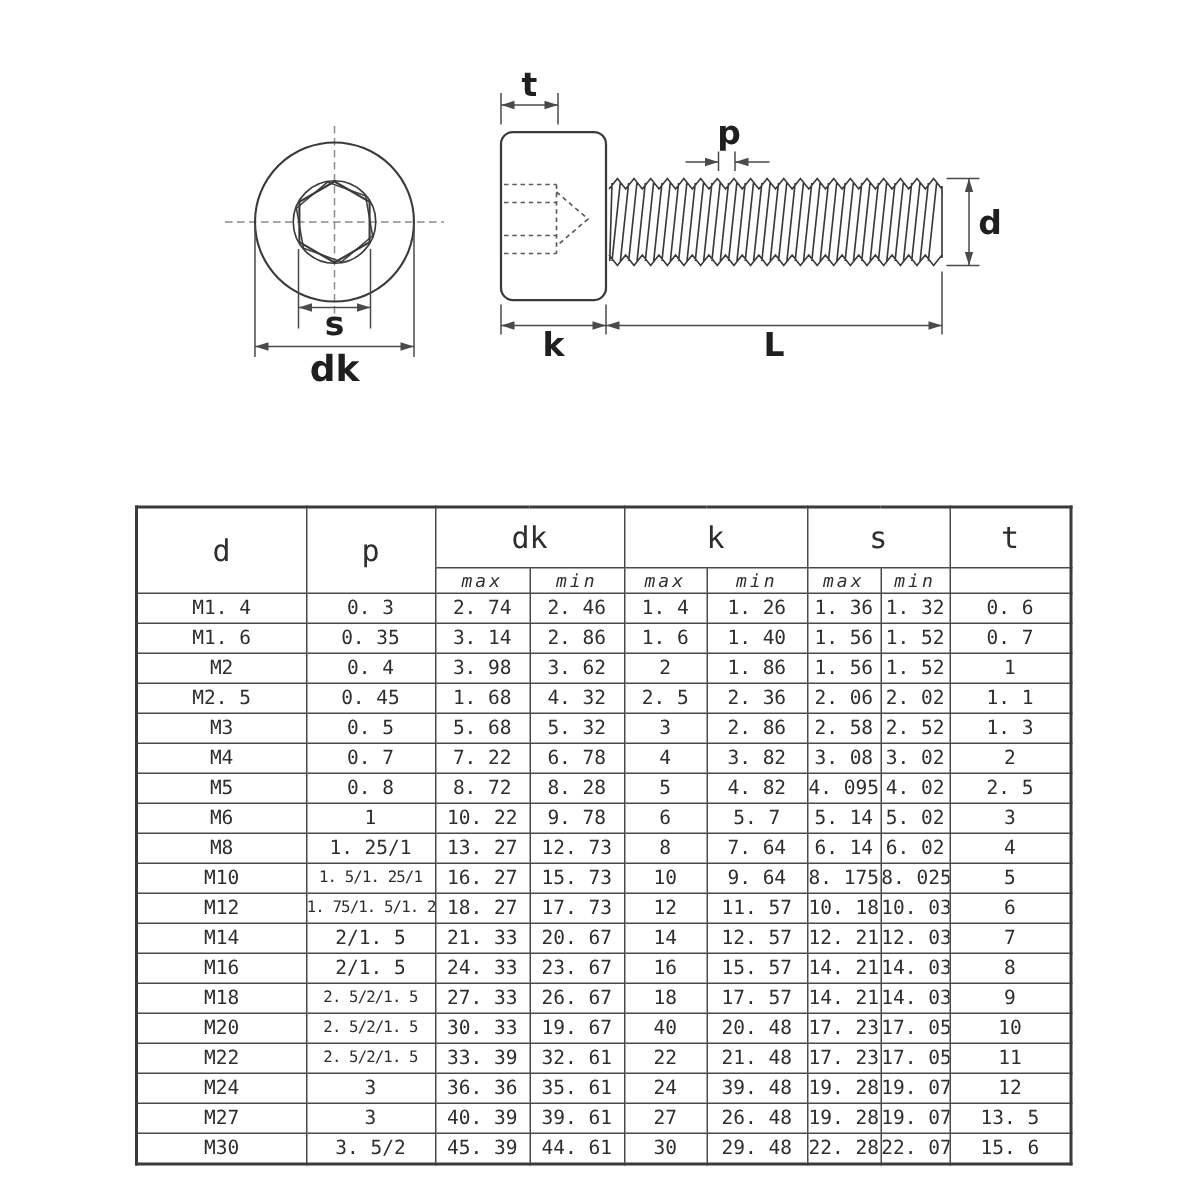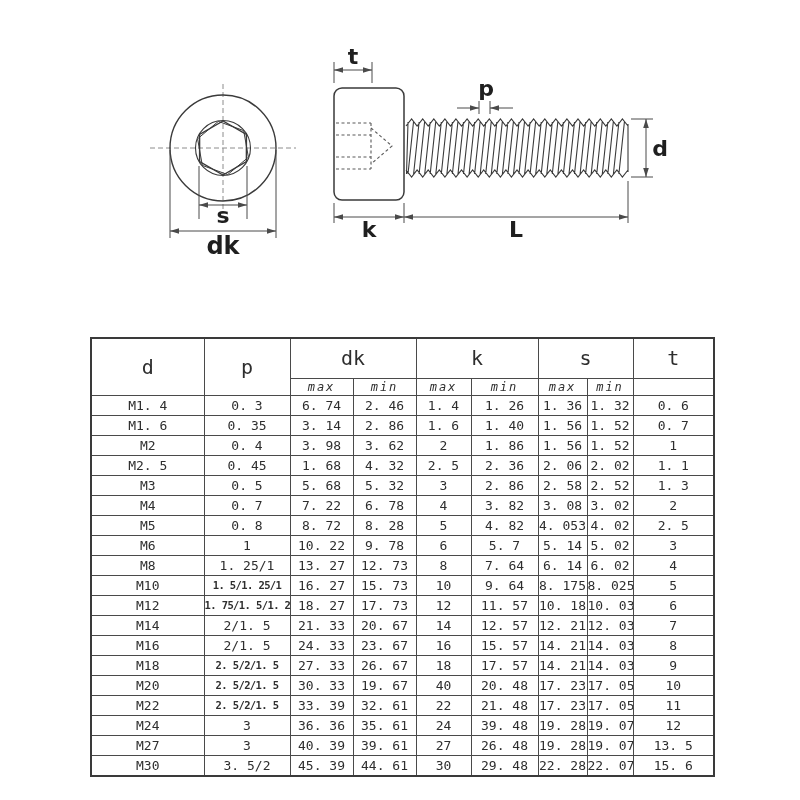--- a/index.html
+++ b/index.html
@@ -21,21 +21,21 @@
     border:1px solid #4a4a4a;text-align:center;vertical-align:middle;
     padding:0;white-space:nowrap;overflow:hidden;color:#2e2e2e;
     font-family:"DejaVu Sans Mono","Liberation Mono",monospace;font-weight:normal;
   }
   tr.hdr-main{height:40px;}
   tr.hdr-sub{height:17px;}
   th.big{font-size:20px;}
   th.sub{font-size:12px;letter-spacing:2px;font-style:italic;}
   tbody tr{height:20px;}
   tbody td{font-size:13px;line-height:19px;}
-  tbody td.tight{font-size:10.5px;letter-spacing:-0.6px;font-weight:bold;}
+  tbody td.tight{font-size:10.5px;letter-spacing:-0.6px;}
   .labels text{
     font-family:"DejaVu Sans","Liberation Sans",sans-serif;
     font-weight:bold;fill:#1f1f1f;
   }
 </style>
 </head>
 <body>
 
 <div class="page">
 
@@ -157,21 +157,21 @@
         <th class="sub">min</th>
         <th class="sub">max</th>
         <th class="sub">min</th>
         <th class="sub"></th>
       </tr>
     </thead>
     <tbody id="spec-tbody">
         <tr>
           <td>M1. 4</td>
           <td>0. 3</td>
-          <td>6. 74</td>
+          <td>2. 74</td>
           <td>2. 46</td>
           <td>1. 4</td>
           <td>1. 26</td>
           <td>1. 36</td>
           <td>1. 32</td>
           <td>0. 6</td>
         </tr>
         <tr>
           <td>M1. 6</td>
           <td>0. 35</td>
@@ -227,21 +227,21 @@
           <td>3. 02</td>
           <td>2</td>
         </tr>
         <tr>
           <td>M5</td>
           <td>0. 8</td>
           <td>8. 72</td>
           <td>8. 28</td>
           <td>5</td>
           <td>4. 82</td>
-          <td>4. 053</td>
+          <td>4. 095</td>
           <td>4. 02</td>
           <td>2. 5</td>
         </tr>
         <tr>
           <td>M6</td>
           <td>1</td>
           <td>10. 22</td>
           <td>9. 78</td>
           <td>6</td>
           <td>5. 7</td>

